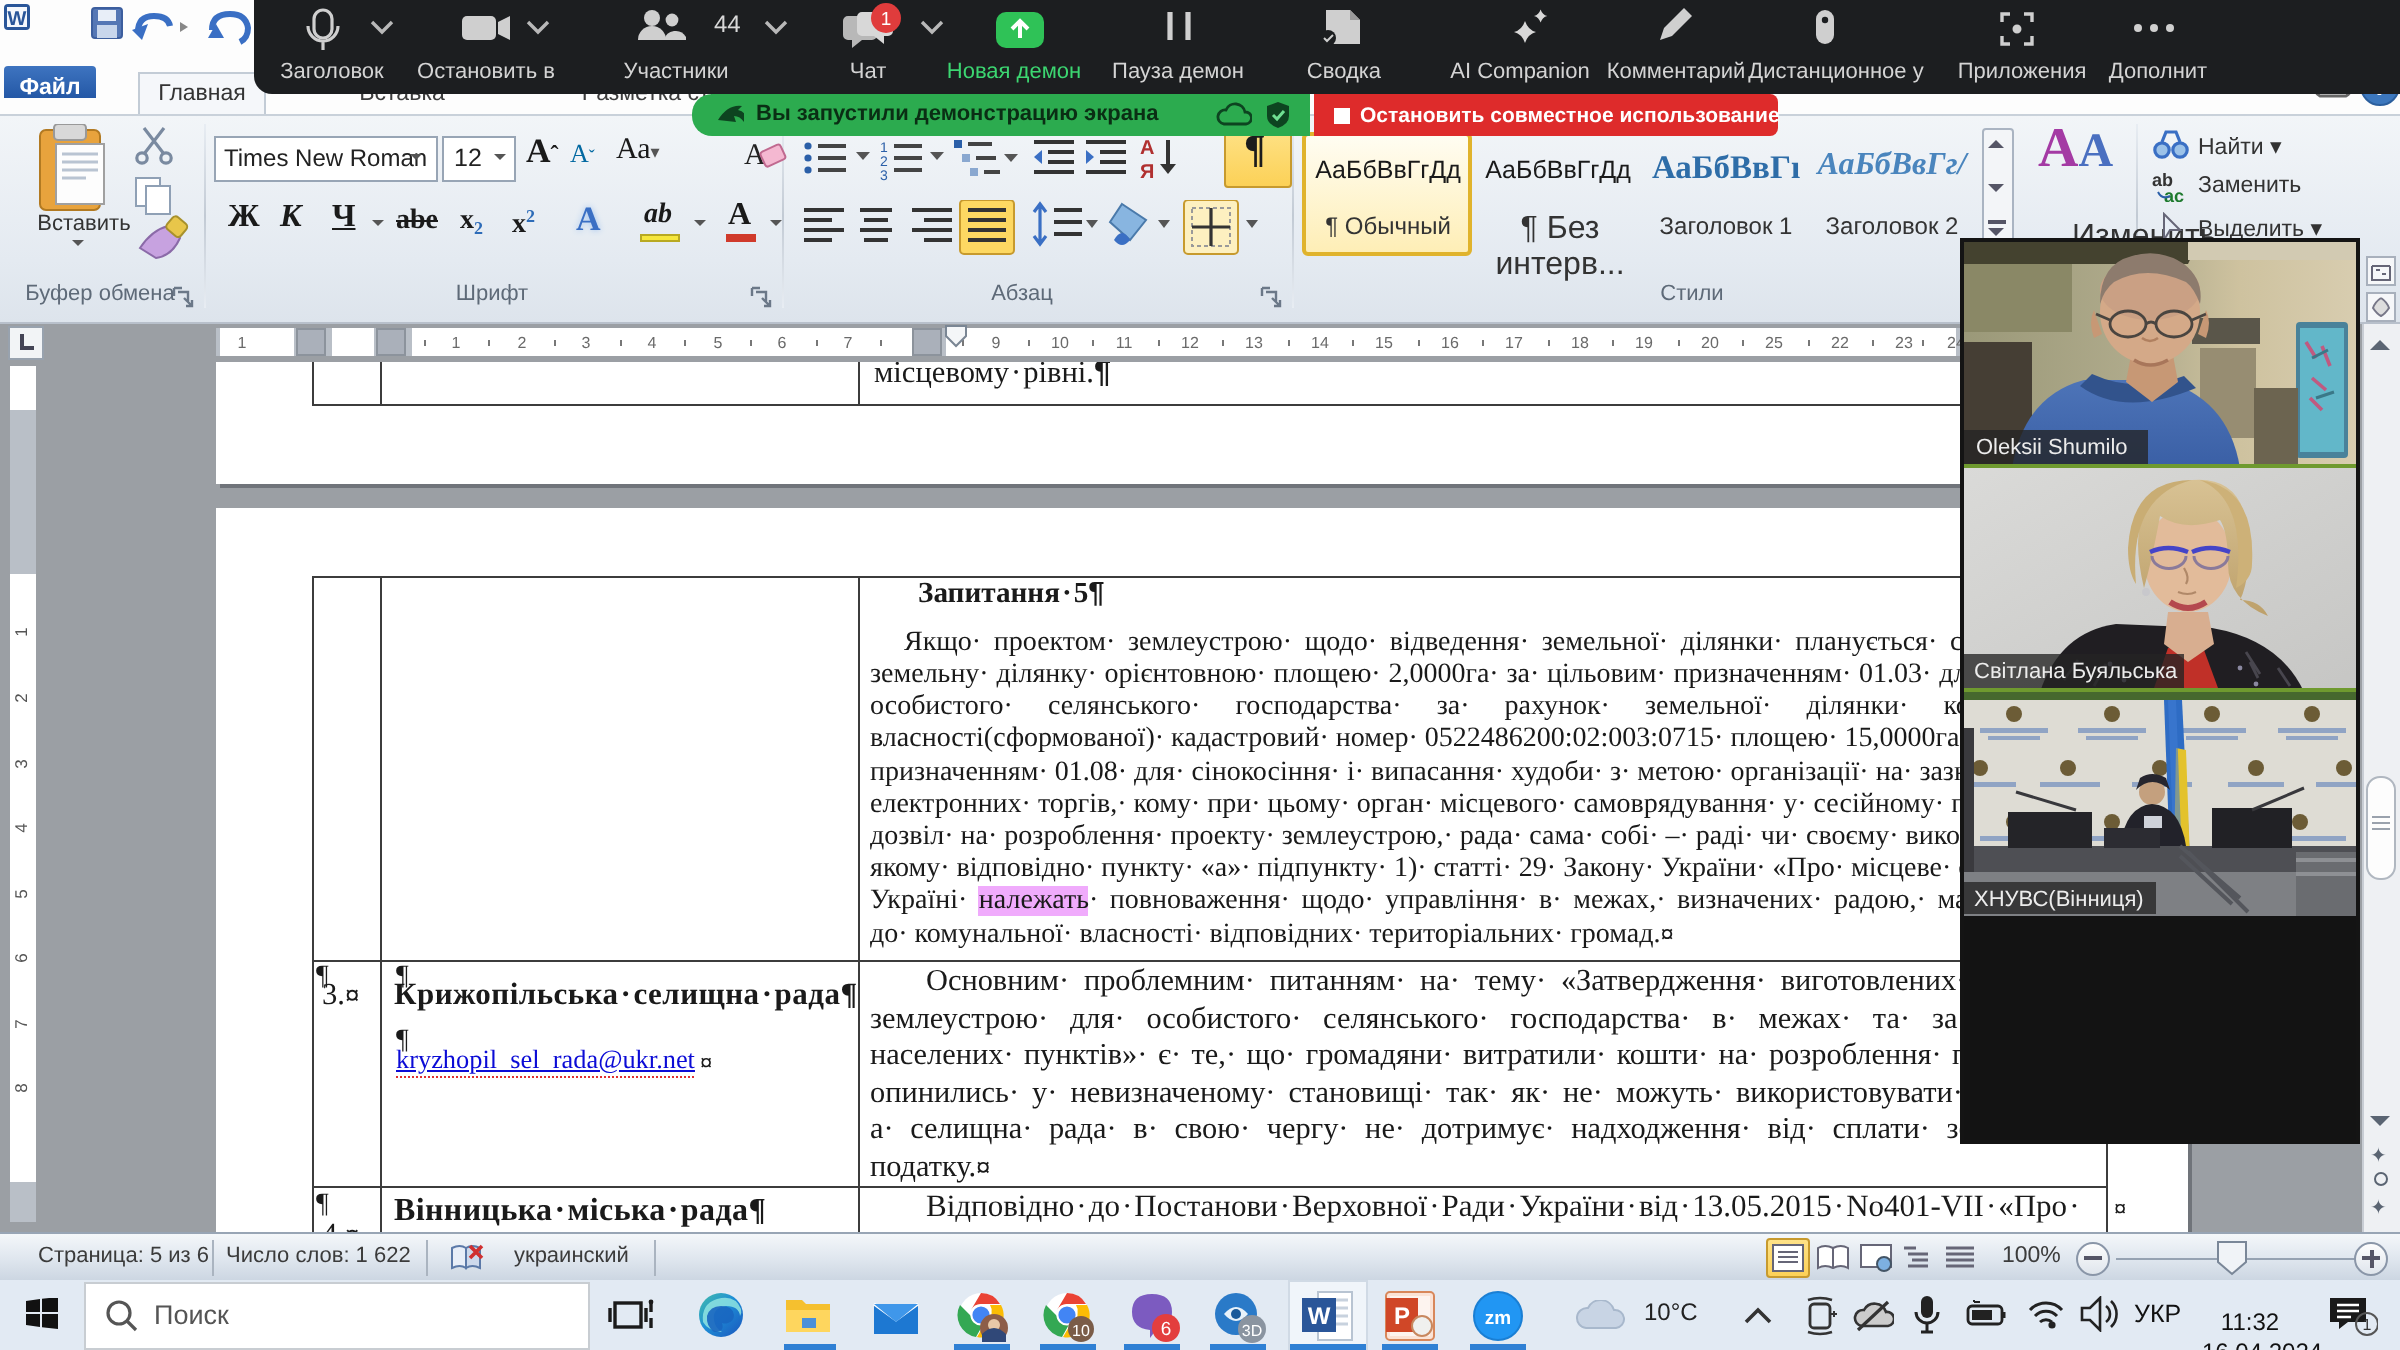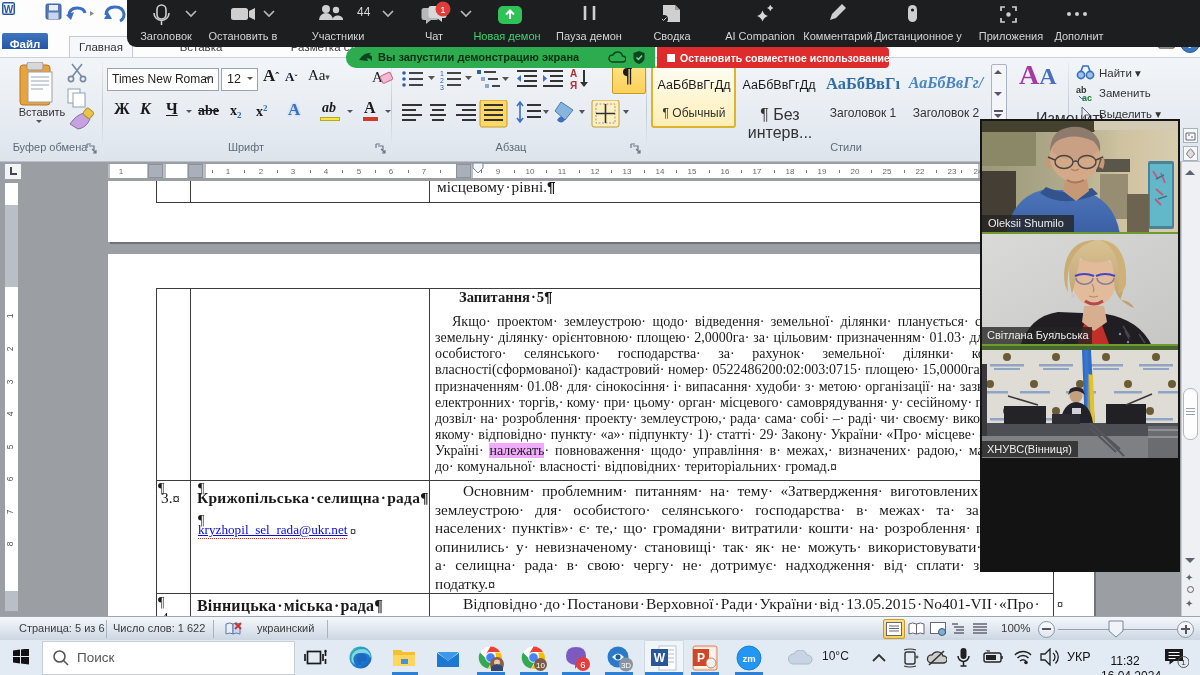--- a/index.html
+++ b/index.html
@@ -115,21 +115,21 @@
         <path d="M6 62 q6 -9 14 -11 l6 6 q-4 9 -12 10 z" fill="#c7a2e0" stroke="#8b6aa8"></path>
         <rect x="20" y="47" width="9" height="8" rx="2" fill="#e8c64a" stroke="#a8912c" transform="rotate(40 24 51)"></rect>
       </g>
     </svg>
 
     <div class="abs" style="left:107px;top:68px;width:112px;height:23px;background:#fff;border:1px solid #98a5b5;font-size:12px;color:#222;line-height:21px;padding-left:4px;padding-right:13px;white-space:nowrap;overflow:hidden">Times New Roman</div>
     <div class="abs" style="left:205px;top:77px;width:0;height:0;border:3.5px solid transparent;border-top-color:#555"></div>
     <div class="abs" style="left:221px;top:68px;width:37px;height:23px;background:#fff;border:1px solid #98a5b5;font-size:12.5px;color:#222;line-height:21px;padding-left:5px">12</div>
     <div class="abs" style="left:247px;top:77px;width:0;height:0;border:3.5px solid transparent;border-top-color:#555"></div>
     <div class="abs serif" style="left:263px;top:66px;font-size:17px;font-weight:bold;color:#1a1a1a">А<span style="font-size:12px">ˆ</span></div>
-    <div class="abs serif" style="left:285px;top:69px;font-size:13px;font-weight:bold;color:#0f172a">А<span style="font-size:9px">ˇ</span></div>
+    <div class="abs serif" style="left:285px;top:69px;font-size:13px;font-weight:normal;color:#0369a1">А<span style="font-size:9px">ˇ</span></div>
     <div class="abs serif" style="left:308px;top:67px;font-size:15px;color:#1a1a1a">Аа<span style="font-size:9px;color:#555">▾</span></div>
     <svg class="abs" style="left:368px;top:64px" width="28" height="26" viewBox="0 0 28 26">
       <text x="4" y="18" font-size="15" font-family="Liberation Serif" fill="#222">А</text>
       <rect x="13" y="10" width="11" height="8" rx="1.5" fill="#f4b8d1" stroke="#c06a90" transform="rotate(-25 18 14)"></rect>
     </svg>
 
     <div class="abs serif" style="left:114px;top:100px;font-size:16px;font-weight:bold">Ж</div>
     <div class="abs serif" style="left:140px;top:100px;font-size:16px;font-weight:bold;font-style:italic">К</div>
     <div class="abs serif" style="left:166px;top:100px;font-size:16px;font-weight:bold;text-decoration:underline">Ч</div>
     <div class="abs" style="left:186px;top:110px;width:0;height:0;border:3px solid transparent;border-top-color:#555"></div>

